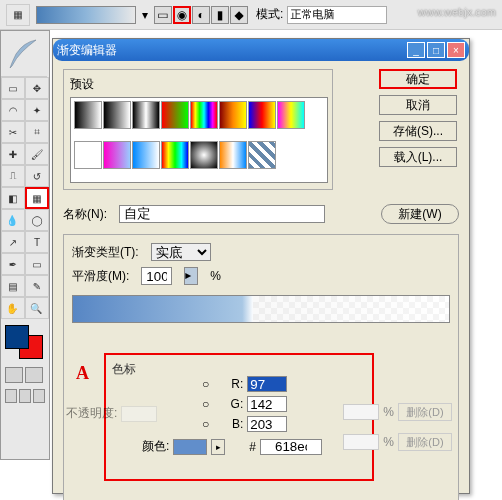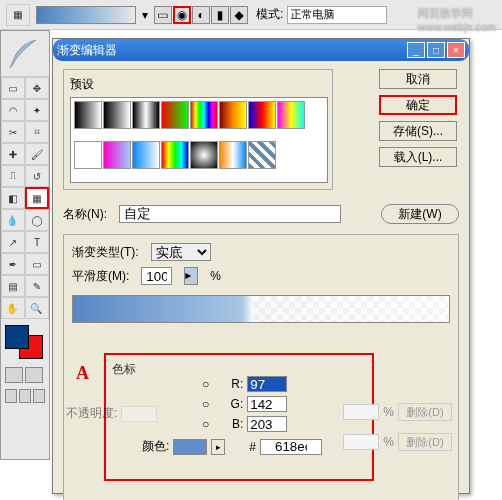--- a/index.html
+++ b/index.html
@@ -39,21 +39,21 @@
     .presets { border: 1px solid #aaa; width: 270px; padding: 6px; background: #ece9d8; }
     .presets-lbl { margin-bottom: 4px; display: block; }
     .preset-grid { display: flex; flex-wrap: wrap; gap: 1px; background: #fff; border: 1px solid #888; padding: 3px; width: 258px; height: 86px; overflow: auto; }
     .preset { width: 28px; height: 28px; border: 1px solid #999; }
     
     .btn-col { position: absolute; right: 12px; top: 8px; display: flex; flex-direction: column; gap: 6px; }
     .btn { width: 78px; height: 20px; background: #ece9d8; border: 1px solid #888; font-size: 12px; display: flex; align-items: center; justify-content: center; font-family: inherit; }
     .btn.highlighted { border: 2px solid #e00; }
     
     .name-row { margin-top: 14px; display: flex; align-items: center; gap: 12px; }
-    .name-row input { width: 222px; height: 18px; border: 1px solid #888; padding: 0 4px; font-family: inherit; }
+    .name-row input { width: 206px; height: 18px; border: 1px solid #888; padding: 0 4px; font-family: inherit; }
     .new-btn { margin-left: auto; border-radius: 10px; }
     
     .section { border: 1px solid #aaa; margin-top: 10px; padding: 8px; background: #ece9d8; height: 268px; position: relative; }
     .type-row, .smooth-row { display: flex; align-items: center; gap: 12px; margin-bottom: 6px; }
     .type-row select, .smooth-row input { height: 18px; border: 1px solid #888; font-family: inherit; }
     .type-row select { width: 60px; }
     .smooth-row input { width: 31px; text-align: left; padding: 0 4px; }
     .spinner { width: 14px; height: 18px; background: #bcd; border: 1px solid #888; display: inline-block; }
     
     .grad-bar { margin-top: 10px; height: 28px; border: 1px solid #888; background: linear-gradient(90deg, #5786c4 0%, #a8c7e4 45%, #fff 48%,
@@ -80,21 +80,20 @@
     .loc2 { right: 6px; top: 198px; }
     .small-input { width: 36px; height: 16px; border: 1px solid #ccc; background: #f5f5f5; }
     .del-btn { width: 54px; height: 18px; border: 1px solid #ccc; background: #ece9d8; color: #999; font-family: inherit; font-size: 11px; }
     
     .watermark { position: absolute; right: 6px; top: 6px; color: #ddd; font-size: 11px; z-index: 10; text-shadow: 0 0 2px #666; }
   </style>
 </head>
 <body>
 
 <div class="watermark">
-  <div>网页教学网</div>
   <div>www.webjx.com</div>
 </div>
 
 <div class="options-bar">
   <div class="tool">▦</div>
   <div class="grad-preview"></div>
   <span>▾</span>
   <div class="grad-types">
     <div class="gtype">▭</div>
     <div class="gtype highlighted">◉</div>
@@ -175,22 +174,22 @@
           <div class="preset" style="background: linear-gradient(90deg, rgb(255, 255, 255), transparent);"></div>
           <div class="preset" style="background: linear-gradient(90deg, rgb(255, 0, 204), rgb(153, 204, 255));"></div>
           <div class="preset" style="background: linear-gradient(90deg, rgb(0, 136, 255), rgb(255, 255, 255));"></div>
           <div class="preset" style="background: linear-gradient(90deg, rgb(255, 0, 0), rgb(255, 255, 0), rgb(0, 255, 0), rgb(0, 255, 255), rgb(0, 0, 255));"></div>
           <div class="preset" style="background: radial-gradient(rgb(255, 255, 255), rgb(0, 0, 0));"></div>
           <div class="preset" style="background: linear-gradient(90deg, rgb(255, 136, 0), rgb(255, 255, 255), rgb(0, 136, 255));"></div>
           <div class="preset" style="background: repeating-linear-gradient(45deg, rgb(102, 136, 170) 0px, rgb(102, 136, 170) 4px, rgb(255, 255, 255) 4px, rgb(255, 255, 255) 8px);"></div>
         </div>
     </div>
     <div class="btn-col">
+      <button class="btn highlighted">确定</button>
       <button class="btn">取消</button>
-      <button class="btn highlighted">确定</button>
       <button class="btn">存储(S)...</button>
       <button class="btn">载入(L)...</button>
     </div>
 
     <div class="name-row">
       <span>名称(N):</span>
       <input value="自定" style="">
       <button class="btn new-btn">新建(W)</button>
     </div>
 

